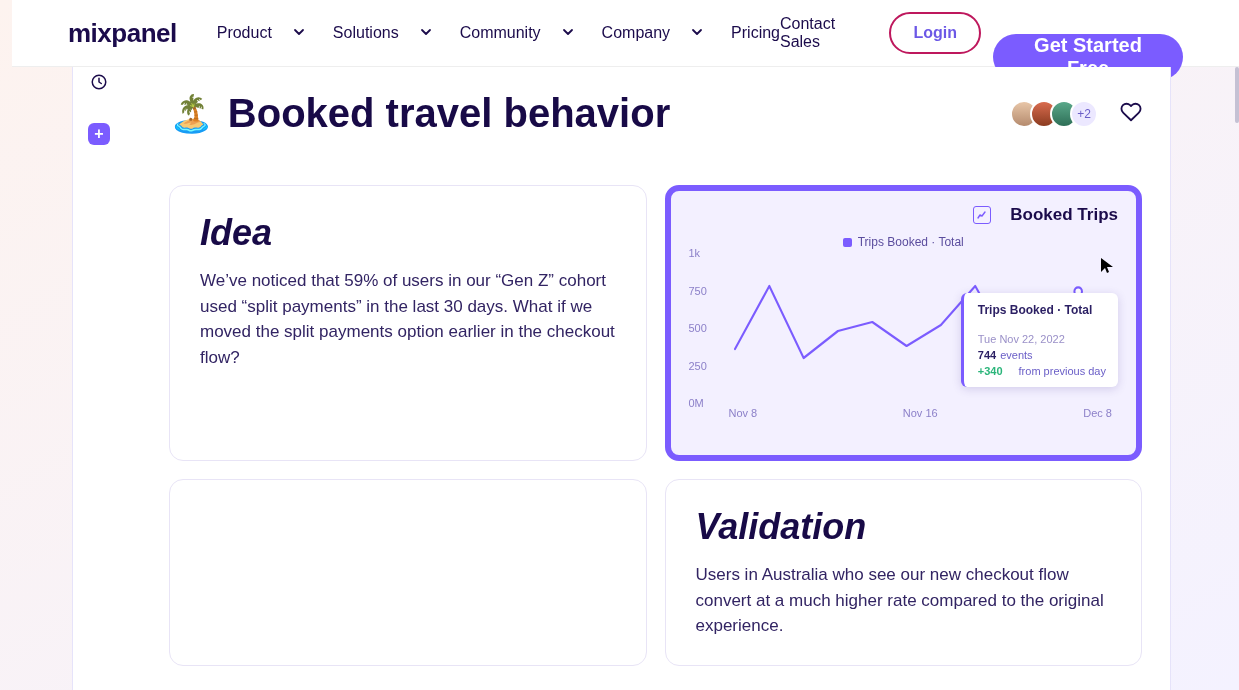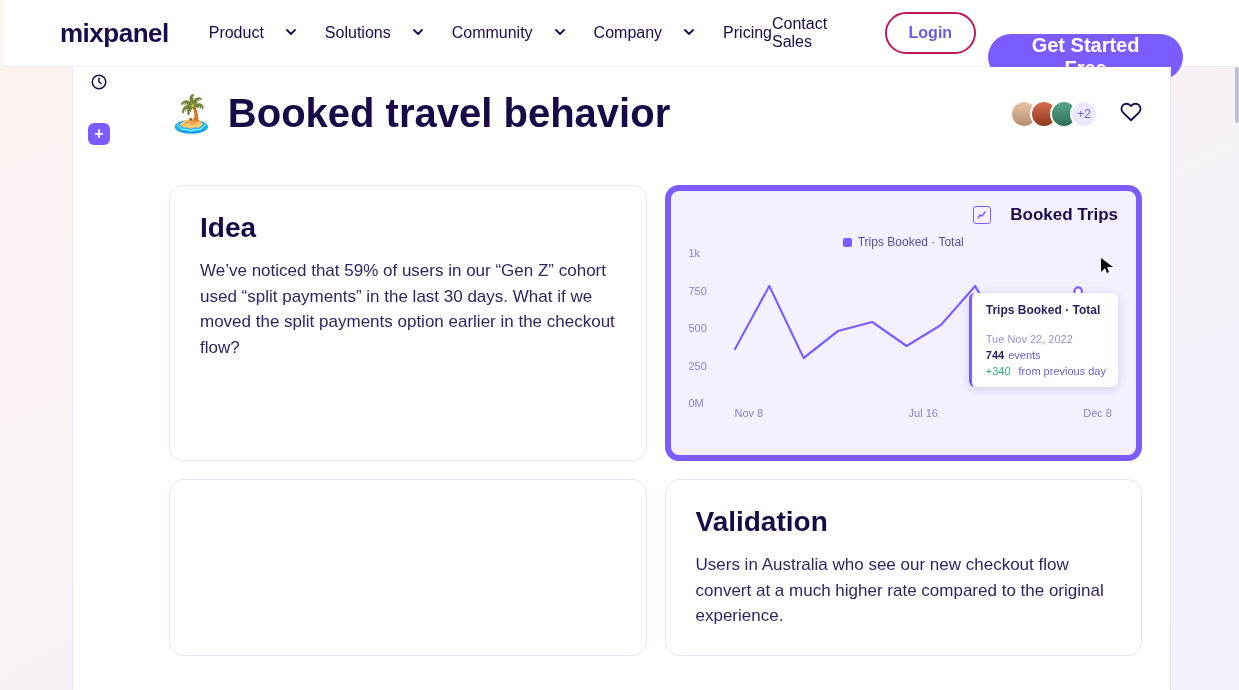--- a/index.html
+++ b/index.html
@@ -8,21 +8,21 @@
     background: linear-gradient(to bottom right, #fdf3ef 0%, #f4f2ff 100%);
     color: #1b0b4b;
     width: 1239px;
     height: 690px;
     overflow: hidden;
     position: relative;
   }
   
   .topnav {
     position: absolute;
-    top: 0; left: 4px; right: 0;
+    top: 0; left: 12px; right: 0;
     height: 67px;
     background: #fff;
     border-bottom: 1px solid #eee;
     display: flex;
     align-items: center;
     padding: 0 56px;
   }
   .logo {
     font-size: 26px;
     font-weight: 700;
@@ -108,21 +108,21 @@
     grid-template-rows: 276px auto;
     gap: 18px;
   }
 
   .card {
     border: 1px solid #e8e4f6;
     border-radius: 14px;
     background: #fff;
     padding: 26px 30px;
   }
-  .card h2 { font-size: 28px; font-weight: 800; color: #180a47; margin-bottom: 14px; }
+  .card h2 { font-size: 36px; font-weight: 800; color: #180a47; margin-bottom: 14px; font-style: italic; }
   .card p { font-size: 17px; line-height: 1.5; color: #322463; }
 
   
   .chart-card {
     border: 6px solid #7b5cff;
     border-radius: 14px;
     background: #f3f0ff;
     padding: 14px 18px 10px;
     position: relative;
   }
@@ -133,38 +133,38 @@
   }
   .chart-title { font-size: 17px; font-weight:700; color:#1b0b4b; }
   .chart-sub { font-size: 13px; color:#8c80c9; margin-top:3px; }
   .legend { text-align:center; font-size:12px; color:#5b4d9e; margin-top:10px; }
   .legend-dot{display:inline-block;width:9px;height:9px;background:#7b5cff;border-radius:2px;margin-right:6px;vertical-align:middle;}
 
   .plot {
     position: relative; height: 150px; margin-top: 4px;
   }
   .ylabel { position:absolute; left:0; font-size:11px; color:#8c80c9; transform:translateY(-50%); }
-  .xlabels { position:absolute; left:46px; right:6px; bottom:-16px; display:flex; justify-content:space-between; font-size:11px; color:#8c80c9; }
+  .xlabels { position:absolute; left:40px; right:6px; bottom:-16px; display:flex; justify-content:space-between; font-size:11px; color:#8c80c9; }
   .plotarea { position:absolute; left:46px; right:6px; top:0; bottom:0; }
   .plotarea svg { width:100%; height:100%; overflow:visible; }
 
   .tooltip {
     position: absolute;
     right: 18px; top: 102px;
     background:#fff; border-radius:6px; box-shadow:0 2px 10px rgba(60,40,140,.18);
     padding:10px 12px 10px 14px;
     border-left: 3px solid #7b5cff;
     font-size: 12px;
     min-width: 112px;
   }
   .tt-title{font-weight:600;color:#2b1f63;font-size:12px;}
   .tt-date{color:#9a90c8;font-size:11px;margin-top:16px;}
   .tt-row{color:#6a5ec7;margin-top:4px;font-size:11px;}
   .tt-row b{color:#2b1f63;font-weight:700;margin-right:4px;}
-  .tt-delta{color:#2bb57a;font-weight:400;margin-right:8px;}
+  .tt-delta{color:#2bb57a;font-weight:700;margin-right:16px;}
 
   .cursor-fake {
     position:absolute; right:22px; top:66px; font-size:14px; color:#000;
   }
 
   
   .scrollthumb {
     position:absolute; right:0; top:67px; width:4px; height:56px; background:#c5c1d4; border-radius:2px;
   }
 </style>
@@ -265,21 +265,21 @@
         <span class="ylabel" style="top:75%">250</span>
         <span class="ylabel" style="top:100%">0M</span>
         <div class="plotarea">
           <svg viewBox="0 0 400 150" preserveAspectRatio="none">
             <polyline id="chart-line" fill="none" stroke="#7b5cff" stroke-width="2.2" stroke-linejoin="round" stroke-linecap="round" points="0,96 36.36363636363637,33 72.72727272727273,105 109.09090909090908,78 145.45454545454547,69 181.8181818181818,93 218.18181818181816,72 254.54545454545453,33 290.90909090909093,94.5 327.2727272727273,70.5 363.6363636363636,38.400000000000006 400,90"></polyline>
             <circle id="chart-dot" r="4" fill="#fff" stroke="#7b5cff" stroke-width="2.2" cx="363.6363636363636" cy="38.400000000000006"></circle>
           </svg>
         </div>
         <div class="xlabels">
           <span>Nov 8</span>
-          <span>Jul 16</span>
+          <span>Nov 16</span>
           <span>Dec 8</span>
         </div>
       </div>
 
       <div class="tooltip">
         <div class="tt-title">Trips Booked · Total</div>
         <div class="tt-date">Tue Nov 22, 2022</div>
         <div class="tt-row"><b>744</b><span>events</span></div>
         <div class="tt-row"><span class="tt-delta">+340</span><span>from previous day</span></div>
       </div>

